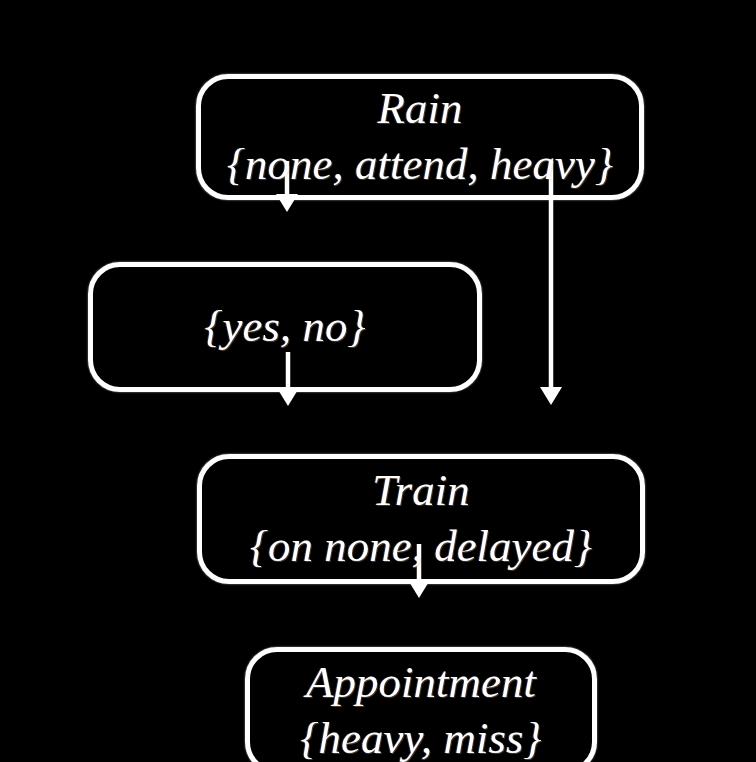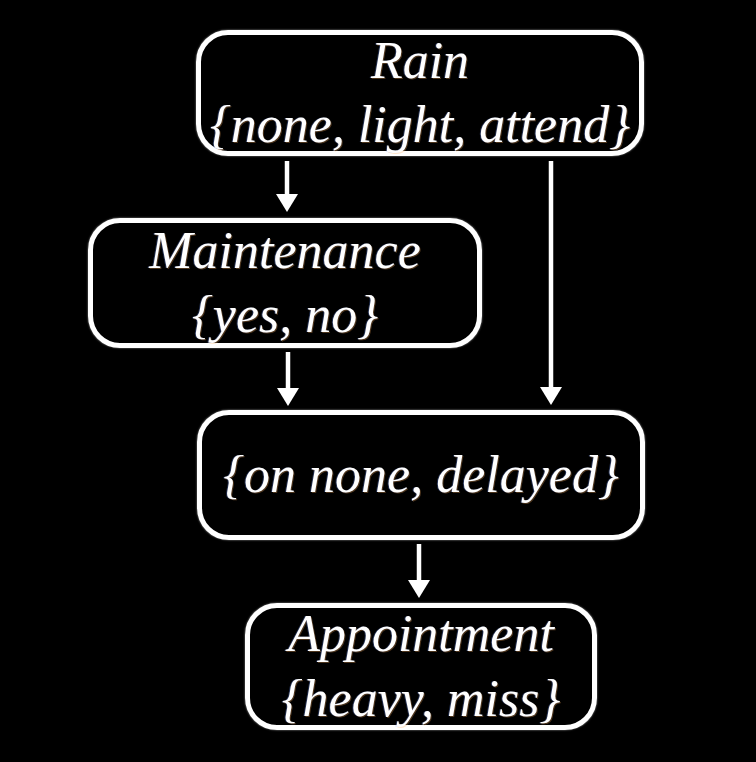--- a/index.html
+++ b/index.html
@@ -20,23 +20,24 @@
     box-sizing: border-box;
     border: 5px solid #ffffff;
     border-radius: 32px;
     display: flex;
     flex-direction: column;
     align-items: center;
     justify-content: center;
     text-align: center;
     color: #ffffff;
     font-style: italic;
-    font-size: 52px;
+    font-size: 45px;
     line-height: 1.24;
     box-shadow: 0 0 2px rgba(255,255,255,0.65);
+    margin-top: 44px;
   }
   .node .line {
     white-space: nowrap;
     text-shadow: -1px 0 0 rgba(110,150,255,0.30), 1px 1px 0 rgba(255,175,95,0.30);
   }
   .node-rain        { left: 196px; top: 30px;  width: 448px; height: 126px; }
   .node-maintenance { left: 88px;  top: 218px; width: 394px; height: 130px; }
   .node-train       { left: 197px; top: 410px; width: 448px; height: 130px; }
   .node-appointment { left: 245px; top: 603px; width: 352px; height: 127px; justify-content: center; }
   svg.edges {
@@ -67,29 +68,29 @@
       <polygon points="277,388 299,388 288,406"></polygon>
     </g>
     <g>
       <line x1="419" y1="544" x2="419" y2="582"></line>
       <polygon points="408,580 430,580 419,598"></polygon>
     </g>
   </svg>
 
   <div class="node node-rain">
     <div class="line">Rain</div>
-    <div class="line">{none, light, attend}</div>
+    <div class="line">{none, attend, heavy}</div>
   </div>
 
   <div class="node node-maintenance">
-    <div class="line">Maintenance</div>
     <div class="line">{yes, no}</div>
   </div>
 
   <div class="node node-train">
+    <div class="line">Train</div>
     <div class="line">{on none, delayed}</div>
   </div>
 
   <div class="node node-appointment">
     <div class="line">Appointment</div>
     <div class="line">{heavy, miss}</div>
   </div>
 
 </div>
 

